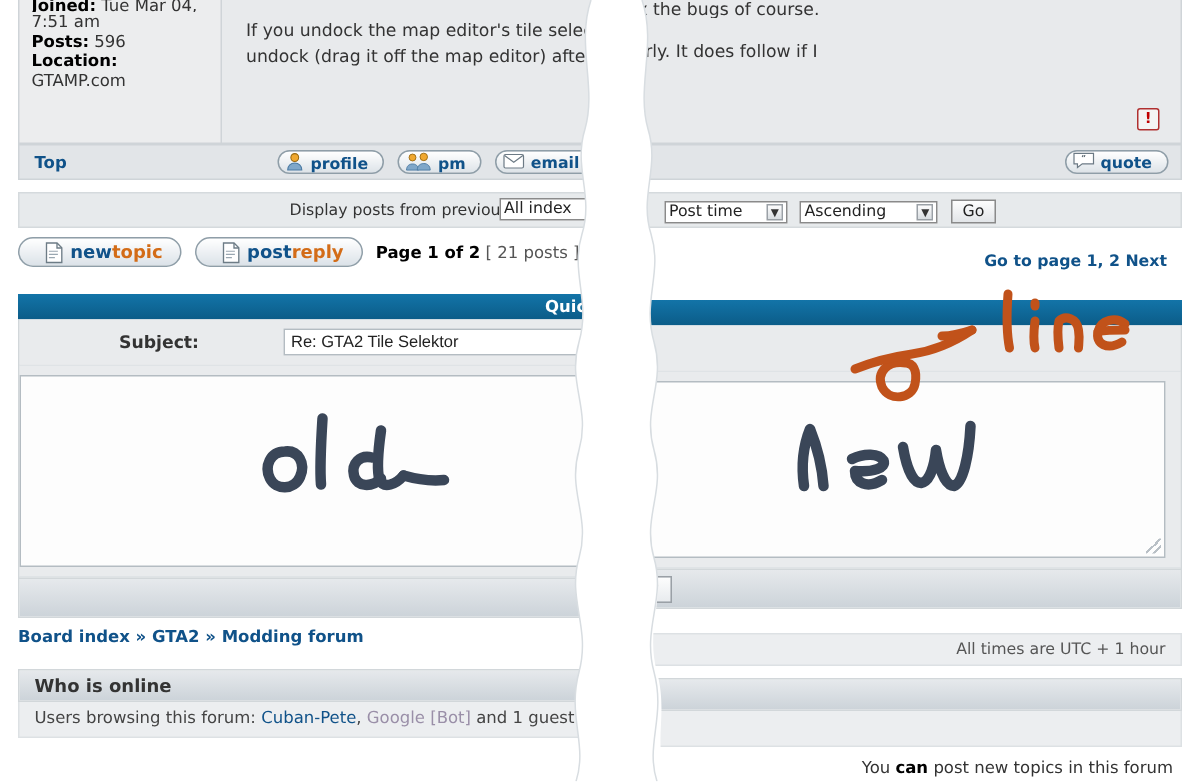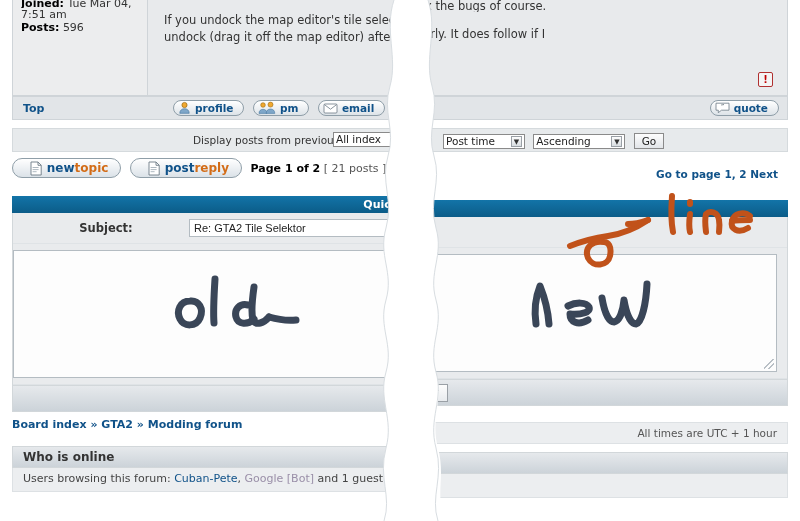--- a/index.html
+++ b/index.html
@@ -41,21 +41,21 @@
     position:absolute; left:10px; top:5px; color:#105289; font-weight:bold; font-size:11px;
   }
   .btn-pill {
     display:inline-block; height:16px; line-height:14px;
     border:1px solid #8f9ea8; border-radius:8px;
     background:linear-gradient(#ffffff,#dde3e8);
     padding:0 10px 0 4px; font-size:10.5px; color:#105289; font-weight:bold;
     vertical-align:middle; white-space:nowrap;
   }
   .btn-pill .g { display:inline-block; vertical-align:middle; margin-right:4px; }
-  .profile-icons { position:absolute; left:160px; top:3px; }
+  .profile-icons { position:absolute; left:172px; top:3px; }
   .profile-icons .btn-pill { margin-right:5px; }
   .quote-btn { position:absolute; right:8px; top:3px; }
 
   .sortbar {
     position:absolute; left:12px; right:12px; top:128px; height:24px;
     background:#e7eaec; border:1px solid #d5dadd;
     font-size:10.5px; color:#333;
   }
   .sortbar .lbl { position:absolute; left:180px; top:5px; }
   .sel {
@@ -192,20 +192,24 @@
 
     <div class="userbox">
       <div style="margin-top:-1px;height:11px;overflow:hidden;">
         <b>Joined:</b>
         <span>Tue Mar 04, 2008</span>
       </div>
       <div>7:51 am</div>
       <div>
         <b>Posts:</b>
         <span>596</span>
+      </div>
+      <div>
+        <b>Location:</b>
+        <span>GTAMP.com</span>
       </div>
     </div>
 
     <div class="postbody">
       <div>If you undock the map editor's tile selector be</div>
       <div>undock (drag it off the map editor) after run</div>
     </div>
 
     <div class="postfoot">
       <a class="top-link">Top</a>
@@ -378,20 +382,25 @@
         <span class="editor-btn">itor</span>
       </div>
     </div>
 
     <div class="r-utcbar">
       <span>All times are UTC + 1 hour</span>
     </div>
     <div class="r-band1"></div>
     <div class="r-band2"></div>
 
+    <div class="perm">
+      <span>You</span>
+      <b>can</b>
+      <span>post new topics in this forum</span>
+    </div>
 
   </div>
 </div>
 
 <div id="tear">
   <svg width="82" height="521" viewBox="0 0 82 521">
     <path d="M30,0 C20,30 34,58 26,86 C18,112 32,130 24,156 C16,182 30,200 22,228
              C14,256 30,272 22,300 C14,328 30,344 22,372 C14,400 30,418 22,448
              C14,478 28,496 20,521
              L82,521

